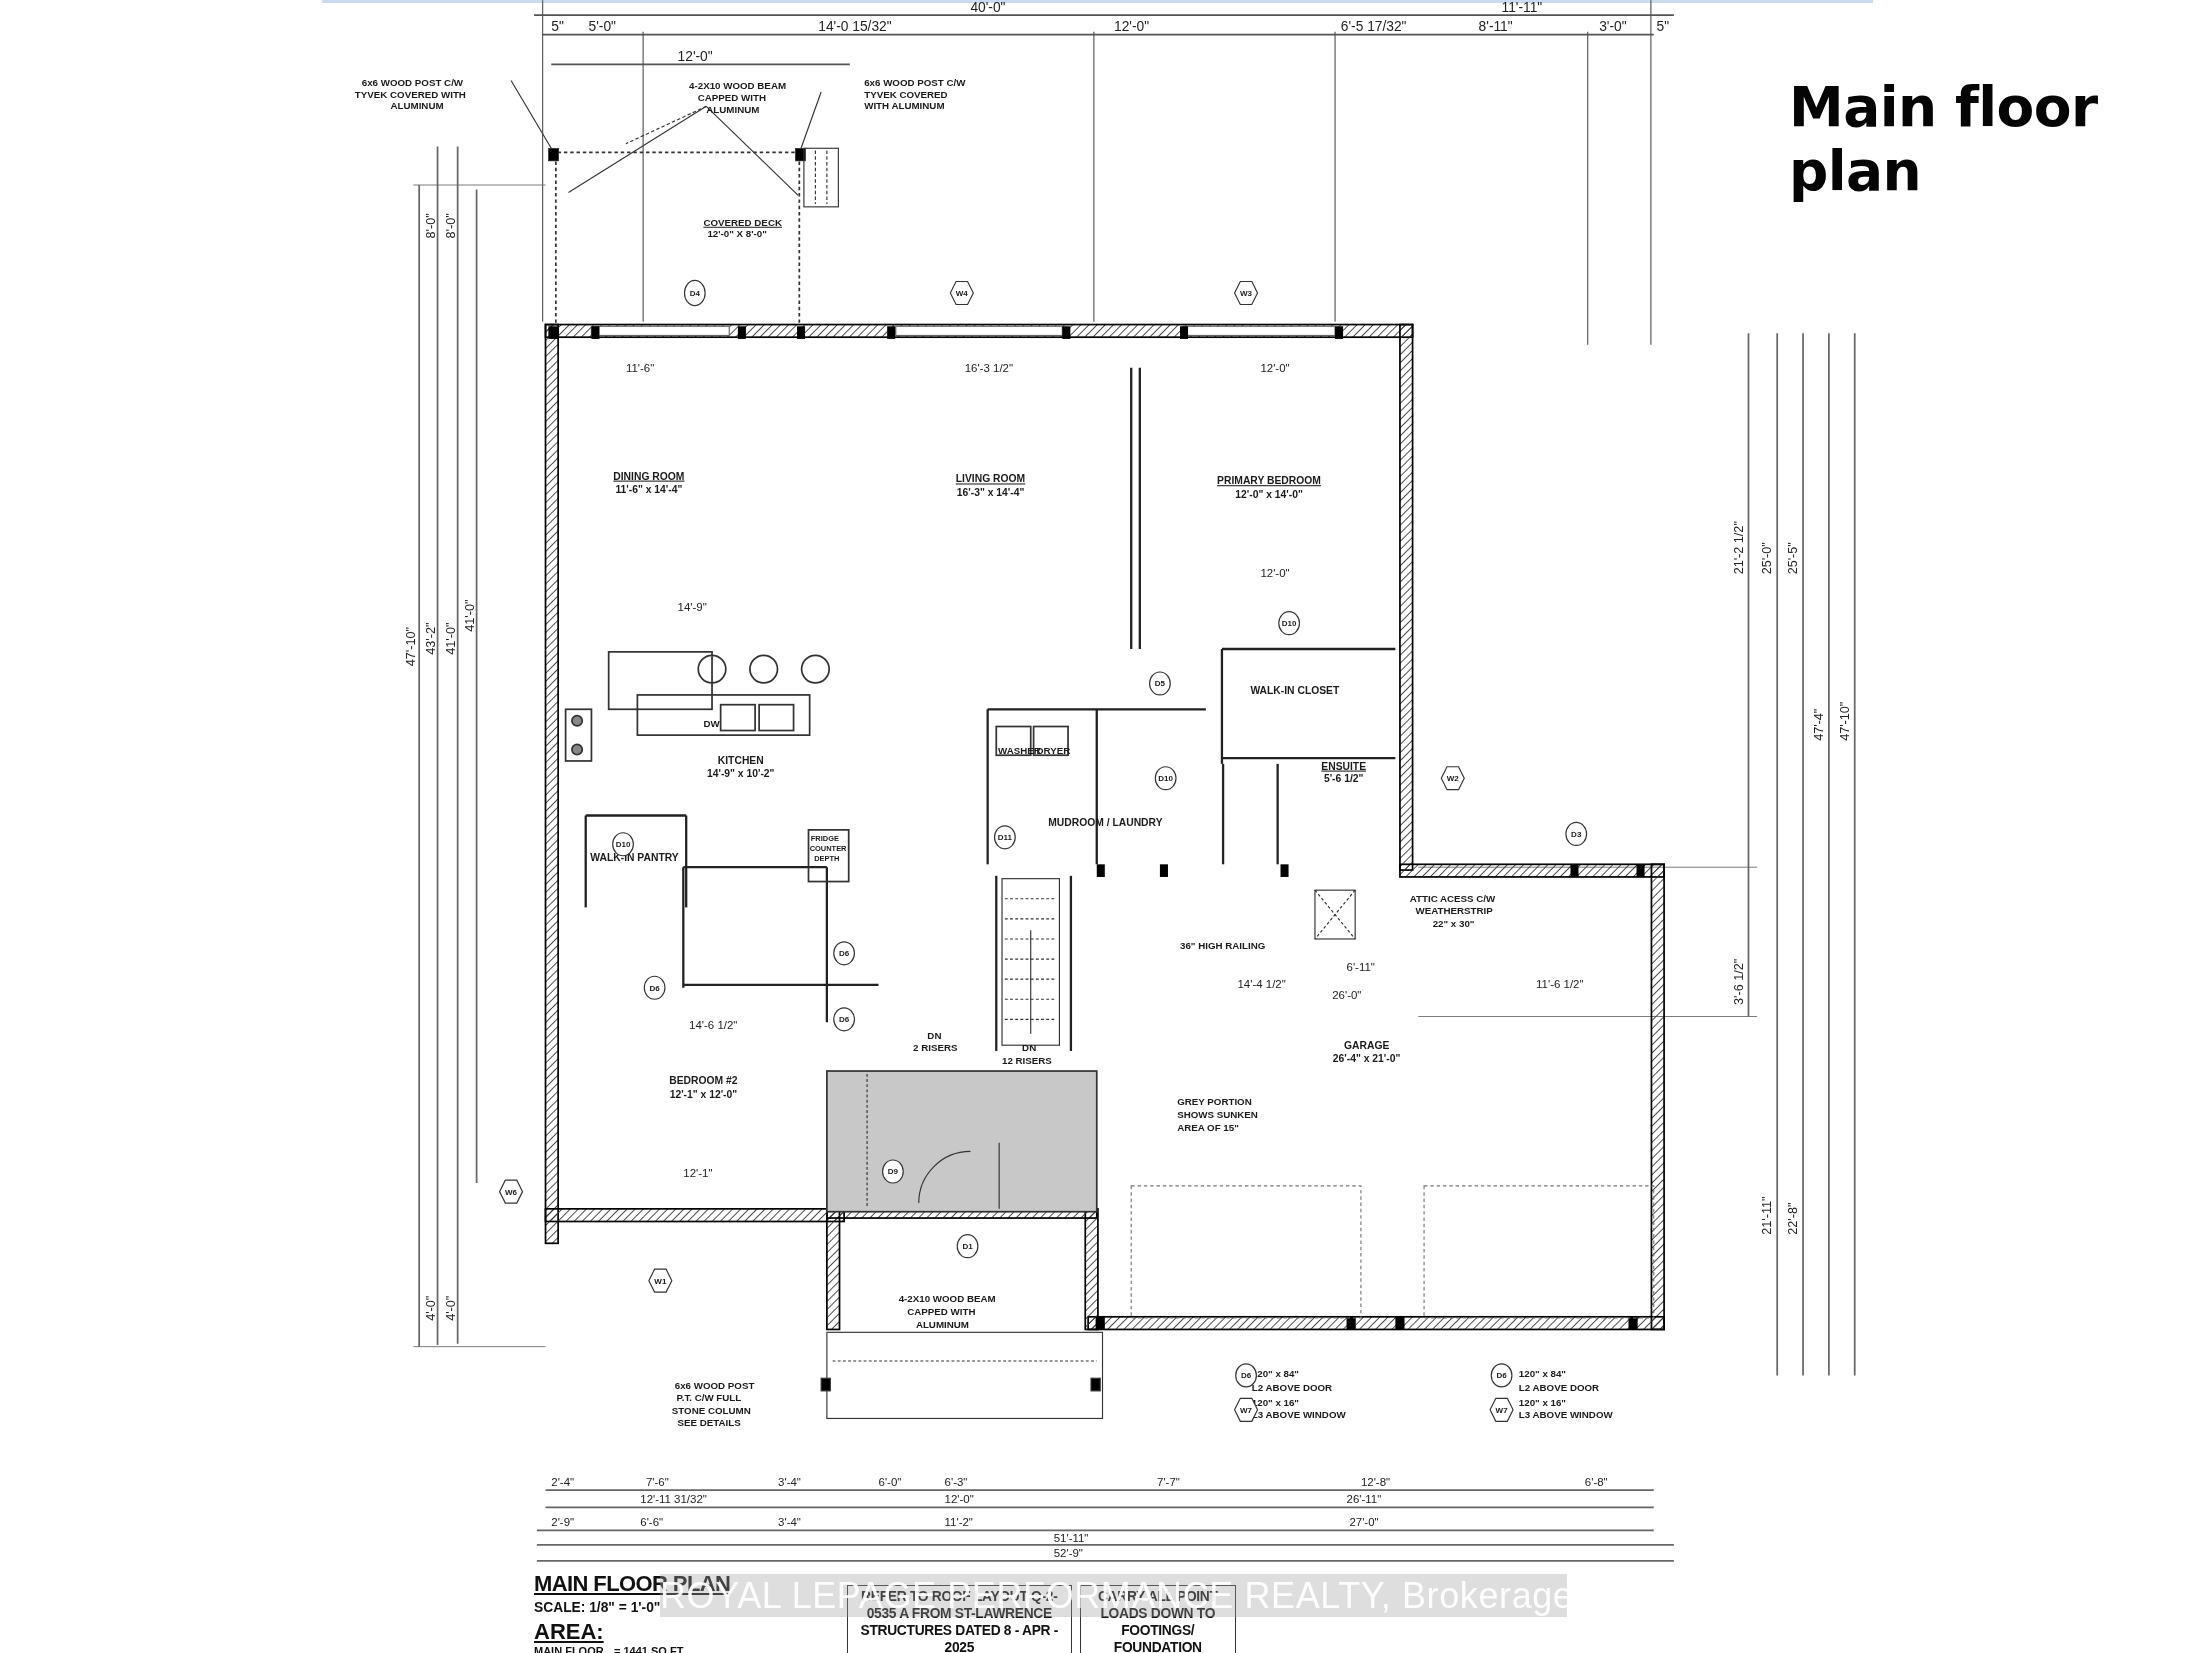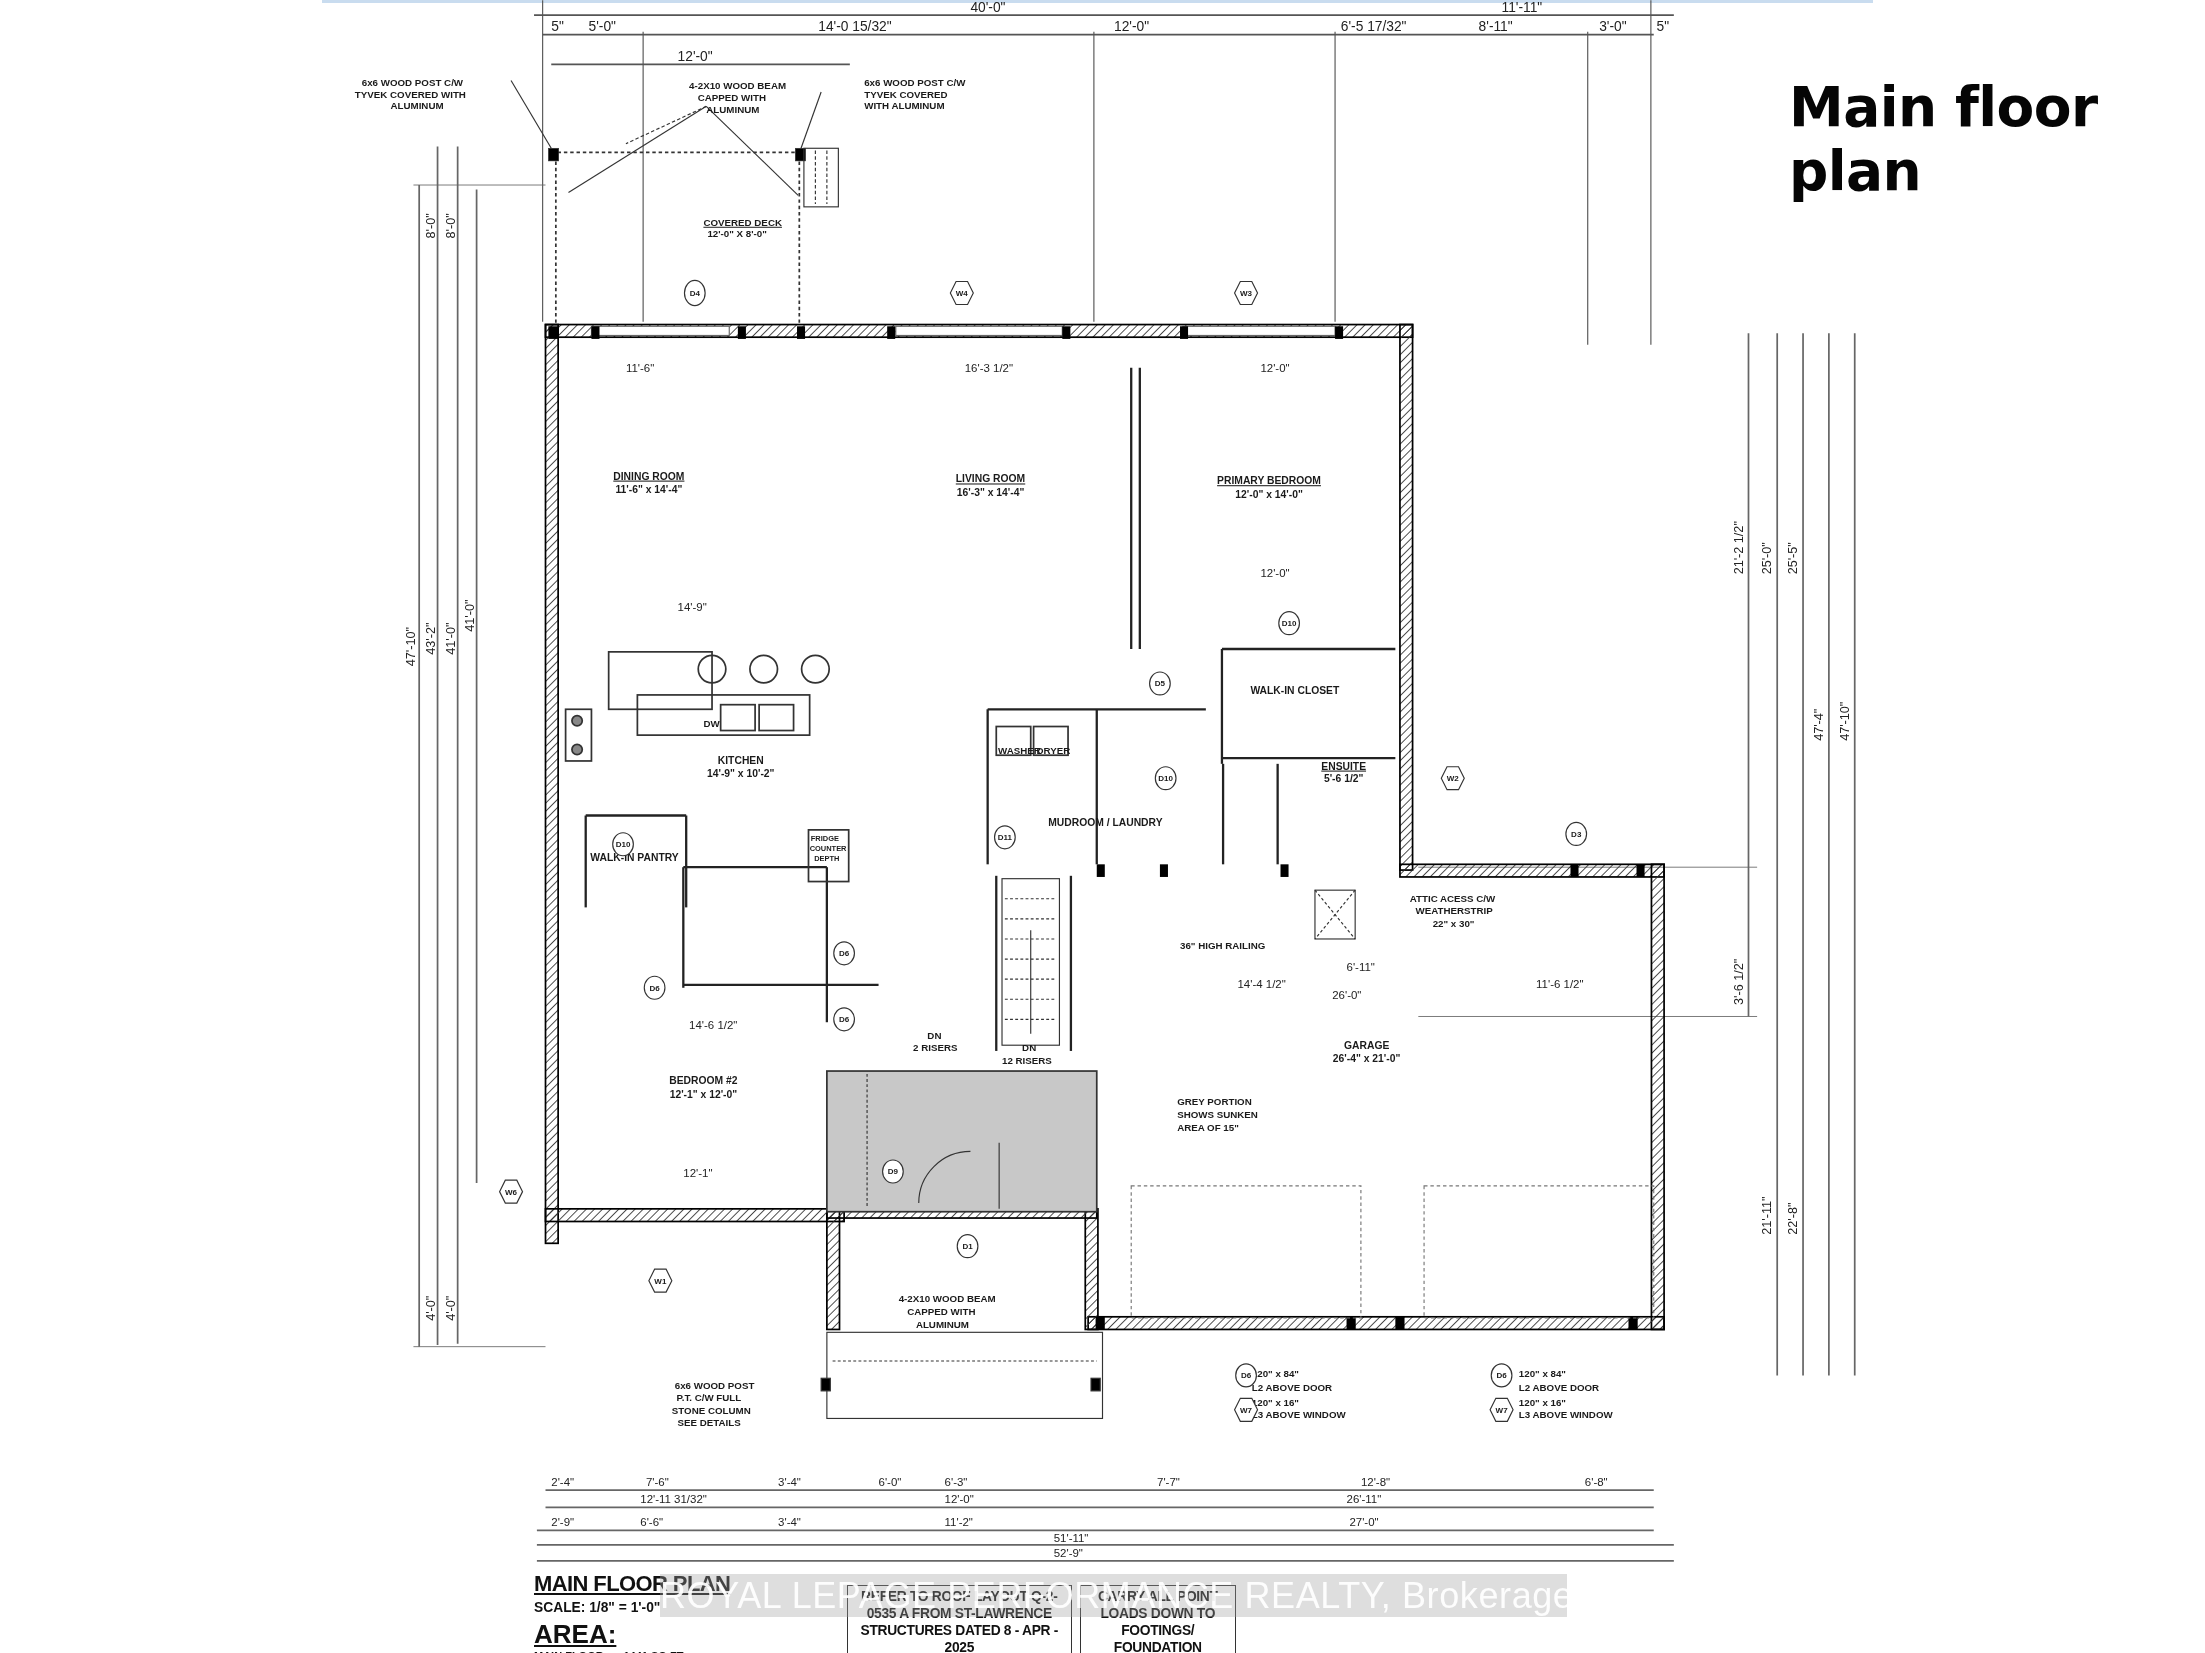--- a/index.html
+++ b/index.html
@@ -5,21 +5,21 @@
   html,body{margin:0;padding:0;background:#ffffff;}
   body{width:2205px;height:1654px;position:relative;overflow:hidden;font-family:"Liberation Sans",sans-serif;color:#111;}
   .topbar{position:absolute;left:322px;top:0;width:1551px;height:3.4px;background:#c9dcef;}
   .page-title{position:absolute;left:1789px;top:75px;font-size:55px;font-weight:bold;font-family:"DejaVu Sans",sans-serif;letter-spacing:-0.6px;color:#050505;}
   svg.plan{position:absolute;left:0;top:0;}
   .lbl{font-family:"Liberation Sans",sans-serif;font-weight:bold;fill:#1a1a1a;}
   .dim{font-family:"Liberation Sans",sans-serif;fill:#222;}
   .legend{position:absolute;left:534px;top:1571px;}
   .legend .t1{font-size:22px;font-weight:bold;text-decoration:underline;letter-spacing:-0.6px;}
   .legend .t2{font-size:13.8px;font-weight:bold;margin-top:3.4px;}
-  .legend .t3{font-size:26px;font-weight:bold;text-decoration:underline;margin-top:3.4px;}
+  .legend .t3{font-size:22px;font-weight:bold;text-decoration:underline;margin-top:3.4px;}
   .legend .row{font-size:11px;font-weight:bold;display:flex;gap:10.3px;}
   .note-box{position:absolute;border:1.1px solid #333;background:#fff;font-size:13.8px;font-weight:bold;text-align:center;line-height:16.7px;padding:3.4px 2.3px;letter-spacing:-0.3px;}
   .watermark{position:absolute;left:660px;top:1574px;width:907px;height:43px;background:rgba(160,160,160,0.35);color:rgba(255,255,255,0.92);font-size:36px;line-height:43px;white-space:nowrap;letter-spacing:0.6px;overflow:hidden;}
 </style>
 </head>
 <body>
 
 <div class="topbar"></div>
 
 <div class="page-title">Main floor plan</div>

